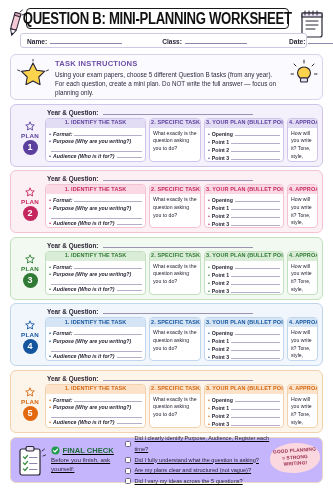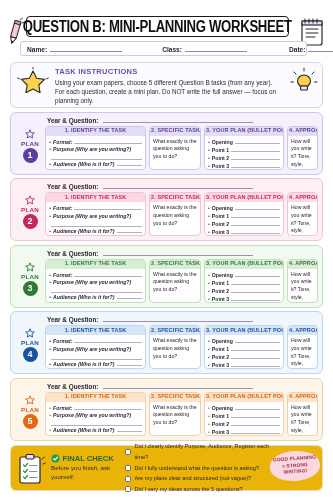--- a/index.html
+++ b/index.html
@@ -8,21 +8,21 @@
     font-family: "Liberation Sans", sans-serif;
     background: #ffffff;
     overflow: hidden;
   }
   .page { width: 333px; height: 500px; position: relative; padding: 3px 4px; }
 
   
   .header-band {
     position: relative;
     height: 44px;
-    margin: 12px 0 3px 0;
+    margin: 4px 0 3px 0;
   }
   .title-bar {
     position: absolute; left: 22px; right: 40px; top: 1px;
     height: 21px;
     border: 1.6px solid #1a1a1a;
     border-radius: 4px;
     background: #fff;
     display: flex; align-items: center; justify-content: center;
   }
   .title-text {
@@ -118,24 +118,25 @@
   .bullet { display: flex; align-items: baseline; font-size: 5.2px; color: #2a2535; line-height: 1.55; }
   .bullet .dot { color: var(--solid); margin-right: 2px; }
   .bullet .lbl { font-weight: 700; white-space: nowrap; }
   .bullet .rule { flex: 1; border-bottom: .8px solid #b6afc9; height: 6px; margin-left: 2px; }
 
   
   .final {
     position: relative;
     margin: 4px 6px 0 6px;
     border: 1px solid #e9d9c2; border-radius: 6px;
-    background: #eab308;
+    background: #c4b5fd;
     height: 46px;
     display: flex; align-items: center;
     padding: 0 52px 0 40px;
+    text-decoration: underline;
   }
   .clip-ico { position: absolute; left: 5px; top: 7px; width: 30px; height: 33px; }
   .fc-left { width: 68px; flex: 0 0 68px; }
   .fc-title { display: flex; align-items: center; gap: 2.5px; font-size: 7.6px; font-weight: 900; color: #1f6b3a; }
   .fc-sub { font-size: 6.2px; color: #2f2a3d; line-height: 1.45; margin-top: 1px; }
   .fc-list { flex: 1; padding-left: 6px; }
   .fc-item { display: flex; align-items: center; gap: 3.5px; font-size: 5.6px; color: #2a2535; line-height: 1.9; }
   .cbx { width: 6px; height: 6px; flex: 0 0 6px; border: .9px solid #6b6478; border-radius: 1.5px; background: #fff; }
   .bubble {
     position: absolute; right: 2px; top: 5px;

